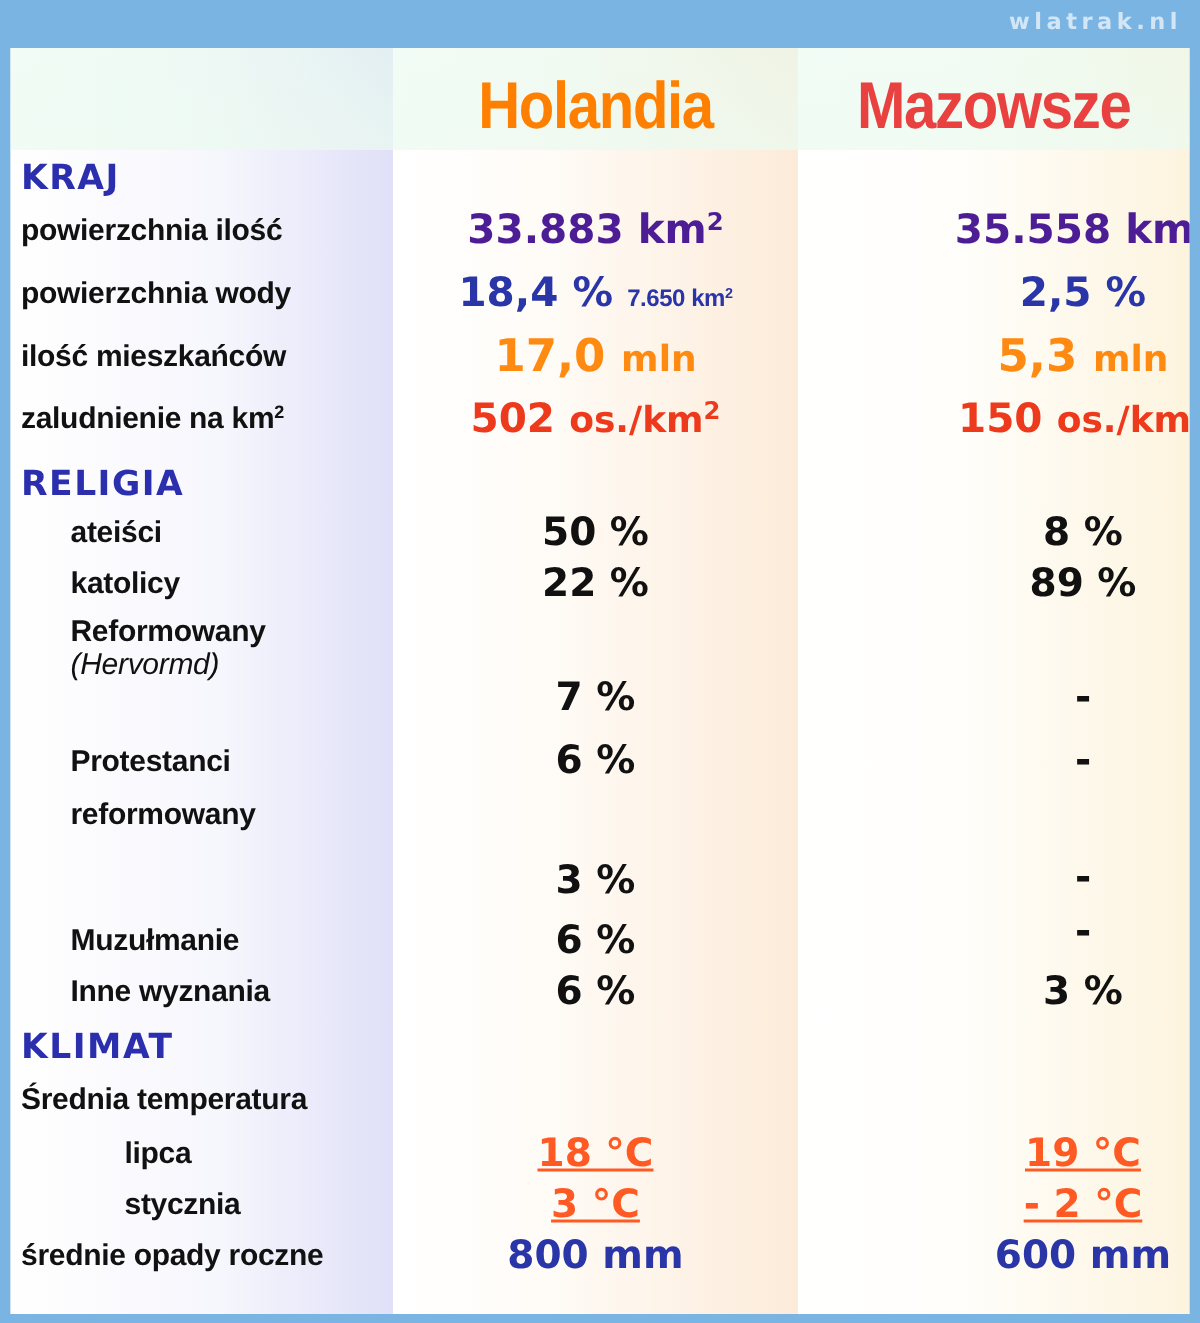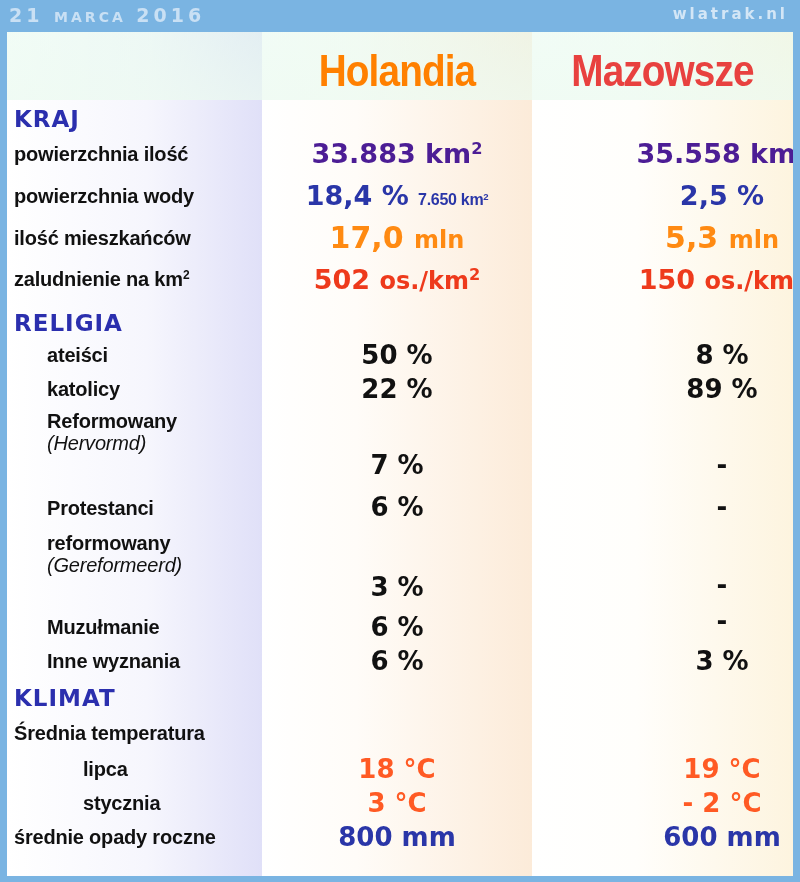--- a/index.html
+++ b/index.html
@@ -58,37 +58,32 @@
       position: absolute; text-align: center; font-weight: bold;
       font-family: "DejaVu Sans", sans-serif; white-space: nowrap;
     }
     .v.nl { left: 255px; width: 270px; }
     .v.pl { left: 525px; width: 300px; margin-left: 40px; }
     .green { color: #4c1d95; font-size: 27px; }
     .blue { color: #2a36a8; font-size: 27px; }
     .orange { color: #ff8a12; font-size: 30px; }
     .red { color: #ee3a1c; font-size: 27px; }
     .black { color: #111; font-size: 26px; }
-    .temp { color: #ff5a24; font-size: 26px; }
+    .temp { color: #ff5a24; font-size: 26px; text-decoration: underline; }
     .rain { color: #2a36a8; font-size: 26px; }
     .tiny { font-size: 16px; font-family: "Liberation Sans", sans-serif; letter-spacing: -0.3px; }
     .unit-s { font-size: 24px; }
     sup { font-size: 60%; vertical-align: 0.55em; line-height: 0; }
     .ital { font-style: italic; font-weight: normal; font-size: 20px; }
     .multiline { line-height: 22px; }
   </style>
 </head>
 <body>
 
 <div class="topbar">
-  <div class="date">
-    <span>21</span>
-    <span class="small">MARCA</span>
-    <span>2016</span>
-  </div>
   <div class="site">wlatrak.nl</div>
 </div>
 
 <div class="panel">
   <div class="col-bg labels"></div>
   <div class="col-bg nl"></div>
   <div class="col-bg pl"></div>
   <div class="mint"></div>
 
   <div class="country nl">Holandia</div>
@@ -145,21 +140,20 @@
 
   <div class="row" style="top:460px">
     <div class="lbl indent" style="top:5px">Protestanci</div>
     <div class="v nl black">6 %</div>
     <div class="v pl black">-</div>
   </div>
 
   <div class="row" style="top:500px">
     <div class="lbl indent multiline" style="top:0px">
       <div>reformowany</div>
-      <div class="ital">(Gereformeerd)</div>
     </div>
     <div class="v nl black" style="top:40px">3 %</div>
     <div class="v pl black" style="top:38px">-</div>
   </div>
 
   <div class="row" style="top:580px">
     <div class="lbl indent" style="top:4px">Muzułmanie</div>
     <div class="v nl black">6 %</div>
     <div class="v pl black" style="top:-6px">-</div>
   </div>

